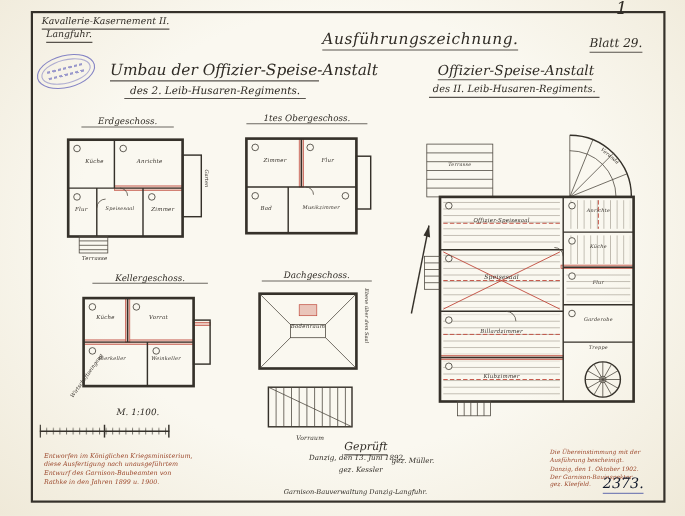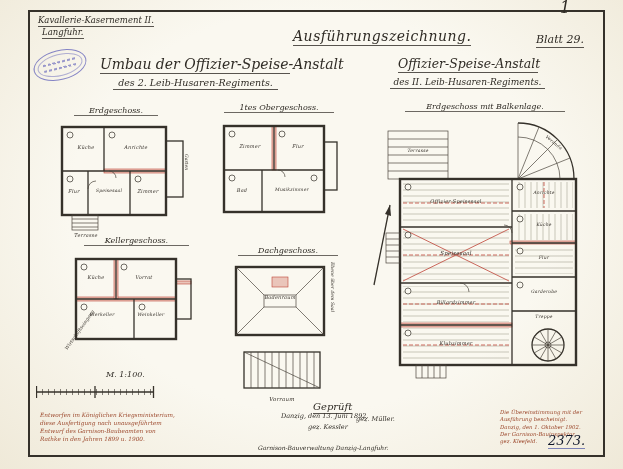--- a/index.html
+++ b/index.html
@@ -103,21 +103,21 @@
     <circle class="cm" cx="66" cy="18" r="3"></circle>
     <circle class="cm" cx="16" cy="62" r="3"></circle>
     <circle class="cm" cx="98" cy="62" r="3"></circle>
   </svg>
   <div class="lbl" style="left:12px;top:40px;width:44px">Zimmer</div>
   <div class="lbl" style="left:62px;top:40px;width:40px">Flur</div>
   <div class="lbl" style="left:8px;top:84px;width:36px">Bad</div>
   <div class="lbl" style="left:44px;top:84px;width:64px;font-size:4.6px">Musikzimmer</div>
 </div>
 
-<div class="plan" style="left:64px;top:236px;width:145px;height:132px">
+<div class="plan" style="left:64px;top:248px;width:145px;height:132px">
   <div class="ptitle" style="left:20px;width:105px">Kellergeschoss.</div>
   <svg width="140" height="100" viewBox="0 0 140 100">
     <rect class="pf" x="12" y="48" width="100" height="4"></rect>
     <rect class="pf" x="50" y="10" width="4" height="40"></rect>
     <rect class="pf" x="112" y="32" width="15" height="3"></rect>
     <rect class="ww" x="12" y="10" width="100" height="80"></rect>
     <line class="wi" x1="12" y1="50" x2="112" y2="50"></line>
     <line class="wi" x1="52" y1="10" x2="52" y2="50"></line>
     <line class="wi" x1="70" y1="50" x2="70" y2="90"></line>
     <rect class="wi" x="112" y="30" width="15" height="40"></rect>
@@ -160,21 +160,20 @@
     <line class="wt" x1="53" y1="4" x2="53" y2="40"></line>
     <line class="wt" x1="60" y1="4" x2="60" y2="40"></line>
     <line class="wt" x1="67" y1="4" x2="67" y2="40"></line>
     <line class="wt" x1="74" y1="4" x2="74" y2="40"></line>
     <line class="wt" x1="4" y1="4" x2="80" y2="40"></line>
   </svg>
   <div class="lbl" style="left:18px;top:48px;width:48px;font-size:5.5px">Vorraum</div>
 </div>
 
 <div class="plan" style="left:360px;top:102px;width:236px;height:302px">
-  <div class="ptitle" style="left:45px;width:160px">Erdgeschoss mit Balkenlage.</div>
   <svg width="234" height="284" viewBox="0 0 234 284">
     <defs>
       <pattern id="jo" width="6" height="6" patternUnits="userSpaceOnUse">
           <line class="wj" x1="0" y1="3" x2="6" y2="3"></line>
         </pattern>
       <pattern id="jov" width="6" height="6" patternUnits="userSpaceOnUse">
           <line class="wj" x1="3" y1="0" x2="3" y2="6"></line>
         </pattern>
     </defs>
 

